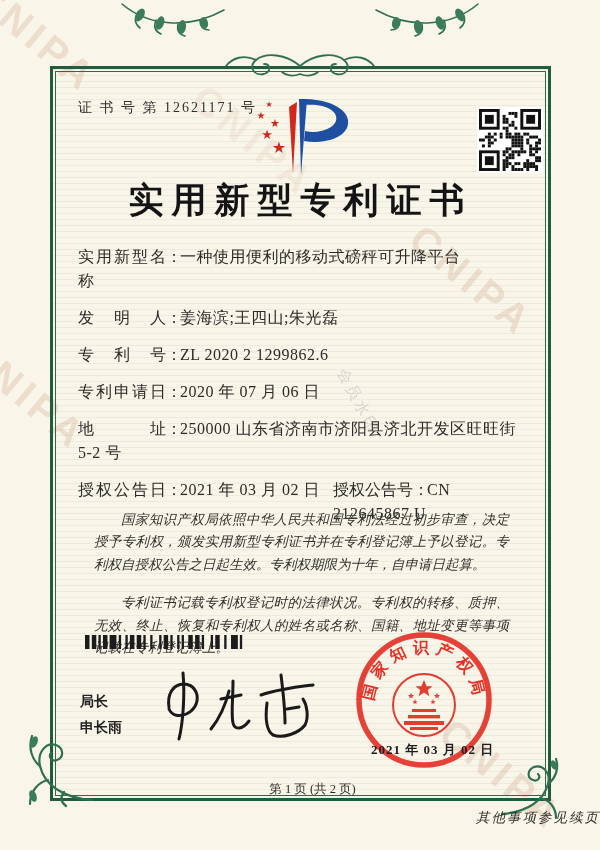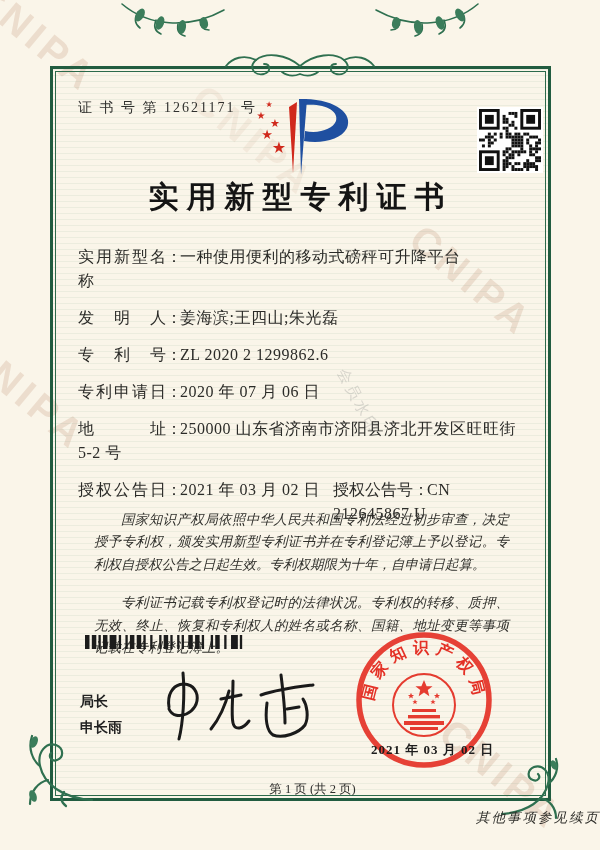--- a/index.html
+++ b/index.html
@@ -31,21 +31,21 @@
   .frame::before{
     content:"";position:absolute;left:2px;top:2px;right:2px;bottom:2px;
     border:1px solid #2c6a4b;pointer-events:none;
   }
   
   .cert-no{position:absolute;left:25px;top:30px;font-size:14px;letter-spacing:2px;color:#30302e;}
   .logo{position:absolute;left:188px;top:18px;width:125px;height:92px;}
   .qr{position:absolute;left:424px;top:38px;width:62px;height:62px;background:#fff;padding:2px;}
   .title{
     position:absolute;left:0;top:108px;width:100%;text-align:center;
-    font-size:30px;font-weight:bold;letter-spacing:8px;color:#141414;
+    font-size:35px;font-weight:bold;letter-spacing:8px;color:#141414;
   }
   
   .fields{position:absolute;left:25px;top:176px;width:447px;display:flex;flex-direction:column;gap:13px;}
   .frow{position:relative;font-size:16px;line-height:24px;font-weight:400;color:#2b2b28;}
   .flabel{display:inline-block;width:88px;text-align:justify;text-align-last:justify;vertical-align:top;}
   .colon{display:inline-block;width:14px;}
   .fvalue{letter-spacing:0.5px;}
   .pair2{position:absolute;left:255px;top:0;}
   
   .body-text{

